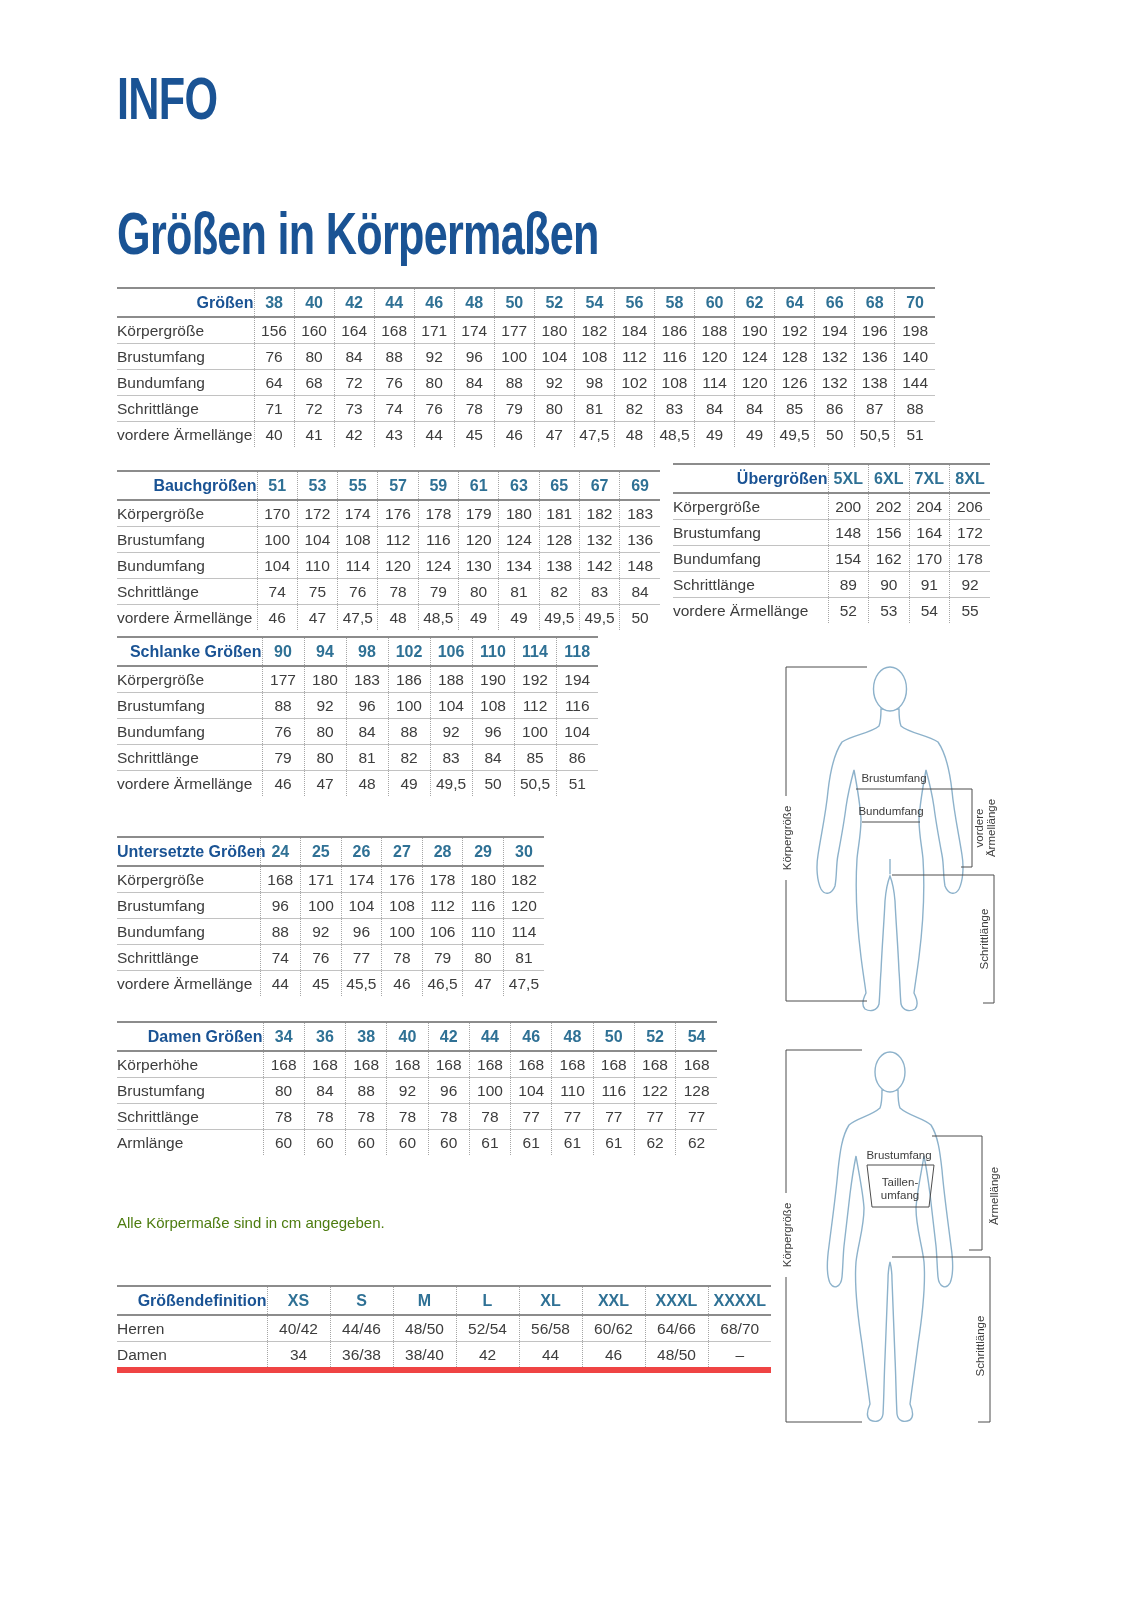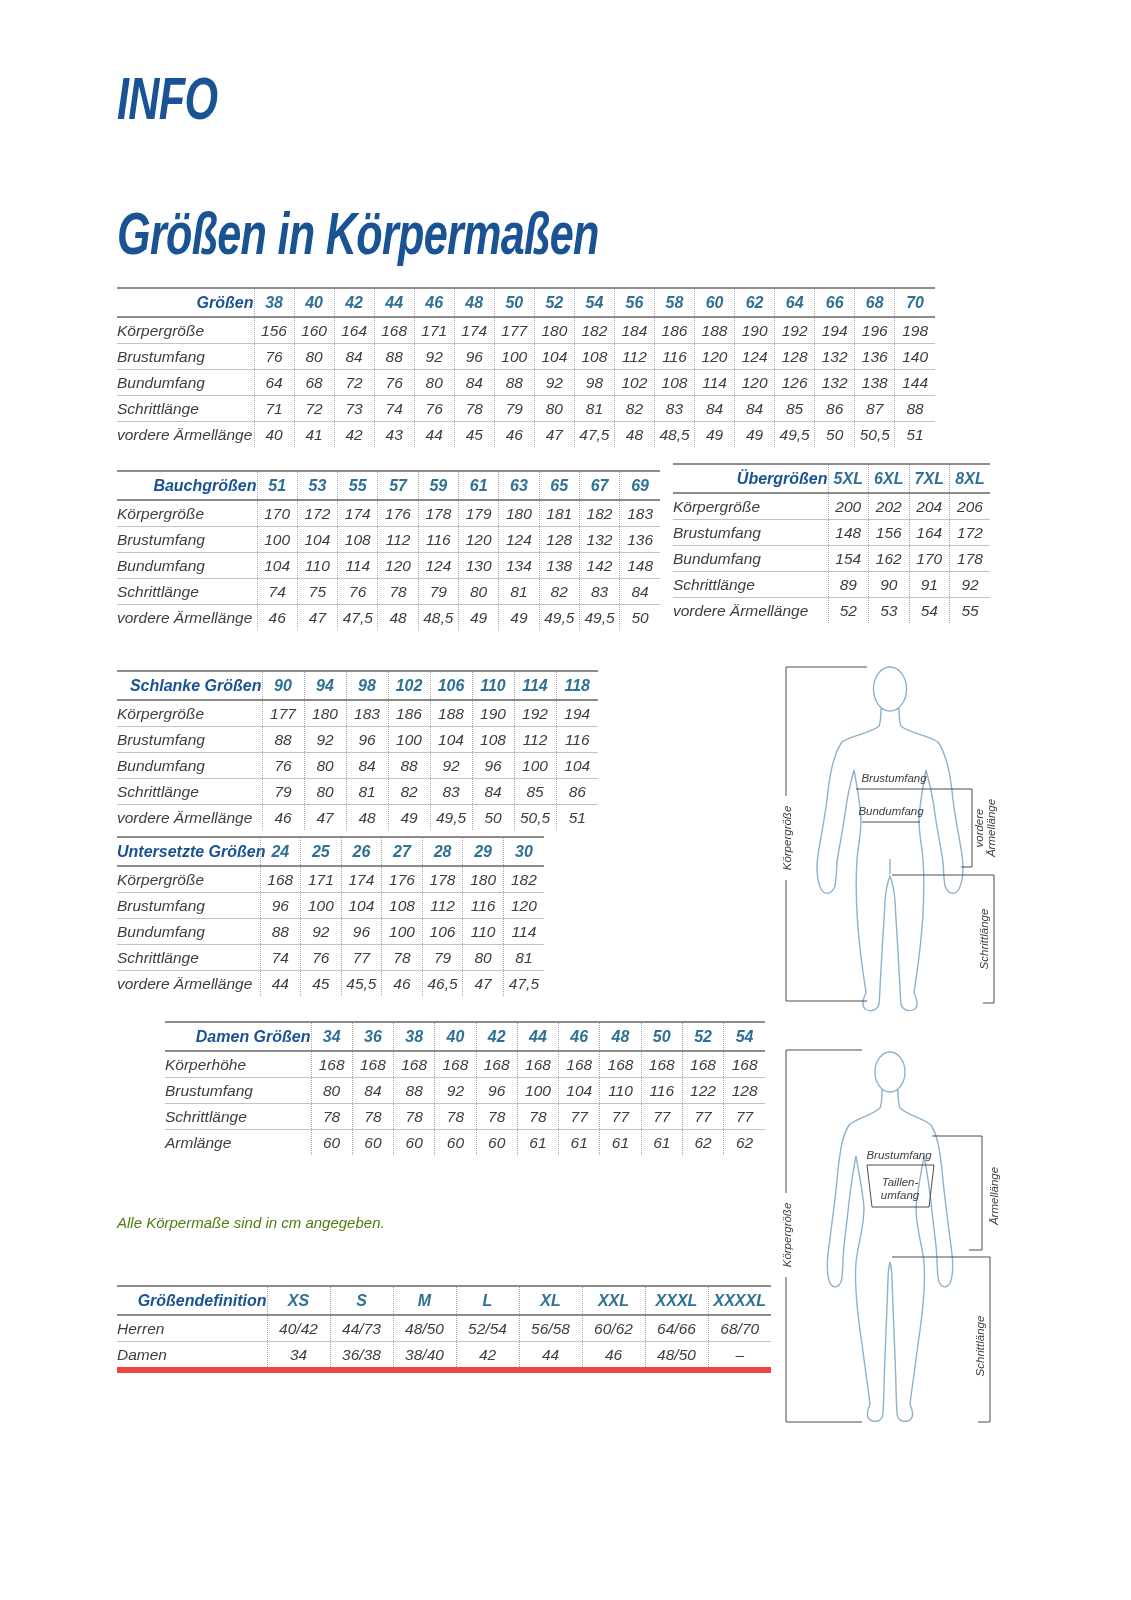--- a/index.html
+++ b/index.html
@@ -1,18 +1,18 @@
 <!DOCTYPE html>
 <html><head>
 <meta charset="utf-8">
 <style>
   html,body { margin:0; padding:0; background:#ffffff; }
   #canvas {
     position:relative; width:1131px; height:1460px; background:#ffffff;
-    font-family:"Liberation Sans", sans-serif; overflow:hidden;font-style:italic;
+    font-family:"Liberation Sans", sans-serif; overflow:hidden;
   }
   .kicker, .title {
     position:absolute; left:117px; font-weight:bold; color:#1a5394;
     font-size:60px; transform:scaleX(0.72); transform-origin:0 0;
     letter-spacing:-1px; white-space:nowrap;
   }
   .kicker { top:64px; }
   .title  { top:199px; }
   .note {
     position:absolute; left:117px; top:1214px; font-size:15px; color:#4d7c0f;
@@ -345,21 +345,21 @@
           <tr>
             <td class="lbl">vordere Ärmellänge</td>
             <td>52</td>
             <td>53</td>
             <td>54</td>
             <td>55</td>
           </tr>
         </tbody>
       </table>
     </div>
-  <div class="tbl" style="left:117px; top:670px;  width:481px;">
+  <div class="tbl" style="left:117px; top:636px;  width:481px;">
       <table class="sz">
         <colgroup>
           <col style="width: 145px;">
           <col>
           <col>
           <col>
           <col>
           <col>
           <col>
           <col>
@@ -508,21 +508,21 @@
             <td>45</td>
             <td>45,5</td>
             <td>46</td>
             <td>46,5</td>
             <td>47</td>
             <td>47,5</td>
           </tr>
         </tbody>
       </table>
     </div>
-  <div class="tbl" style="left:117px; top:1021px; width:600px;margin-left:48px;">
+  <div class="tbl" style="left:117px; top:1021px; width:600px;">
       <table class="sz">
         <colgroup>
           <col style="width: 146px;">
           <col>
           <col>
           <col>
           <col>
           <col>
           <col>
           <col>
@@ -631,21 +631,21 @@
             <th>XL</th>
             <th>XXL</th>
             <th>XXXL</th>
             <th>XXXXL</th>
           </tr>
         </thead>
         <tbody>
           <tr>
             <td class="lbl">Herren</td>
             <td>40/42</td>
-            <td>44/73</td>
+            <td>44/46</td>
             <td>48/50</td>
             <td>52/54</td>
             <td>56/58</td>
             <td>60/62</td>
             <td>64/66</td>
             <td>68/70</td>
           </tr>
           <tr>
             <td class="lbl">Damen</td>
             <td>34</td>

